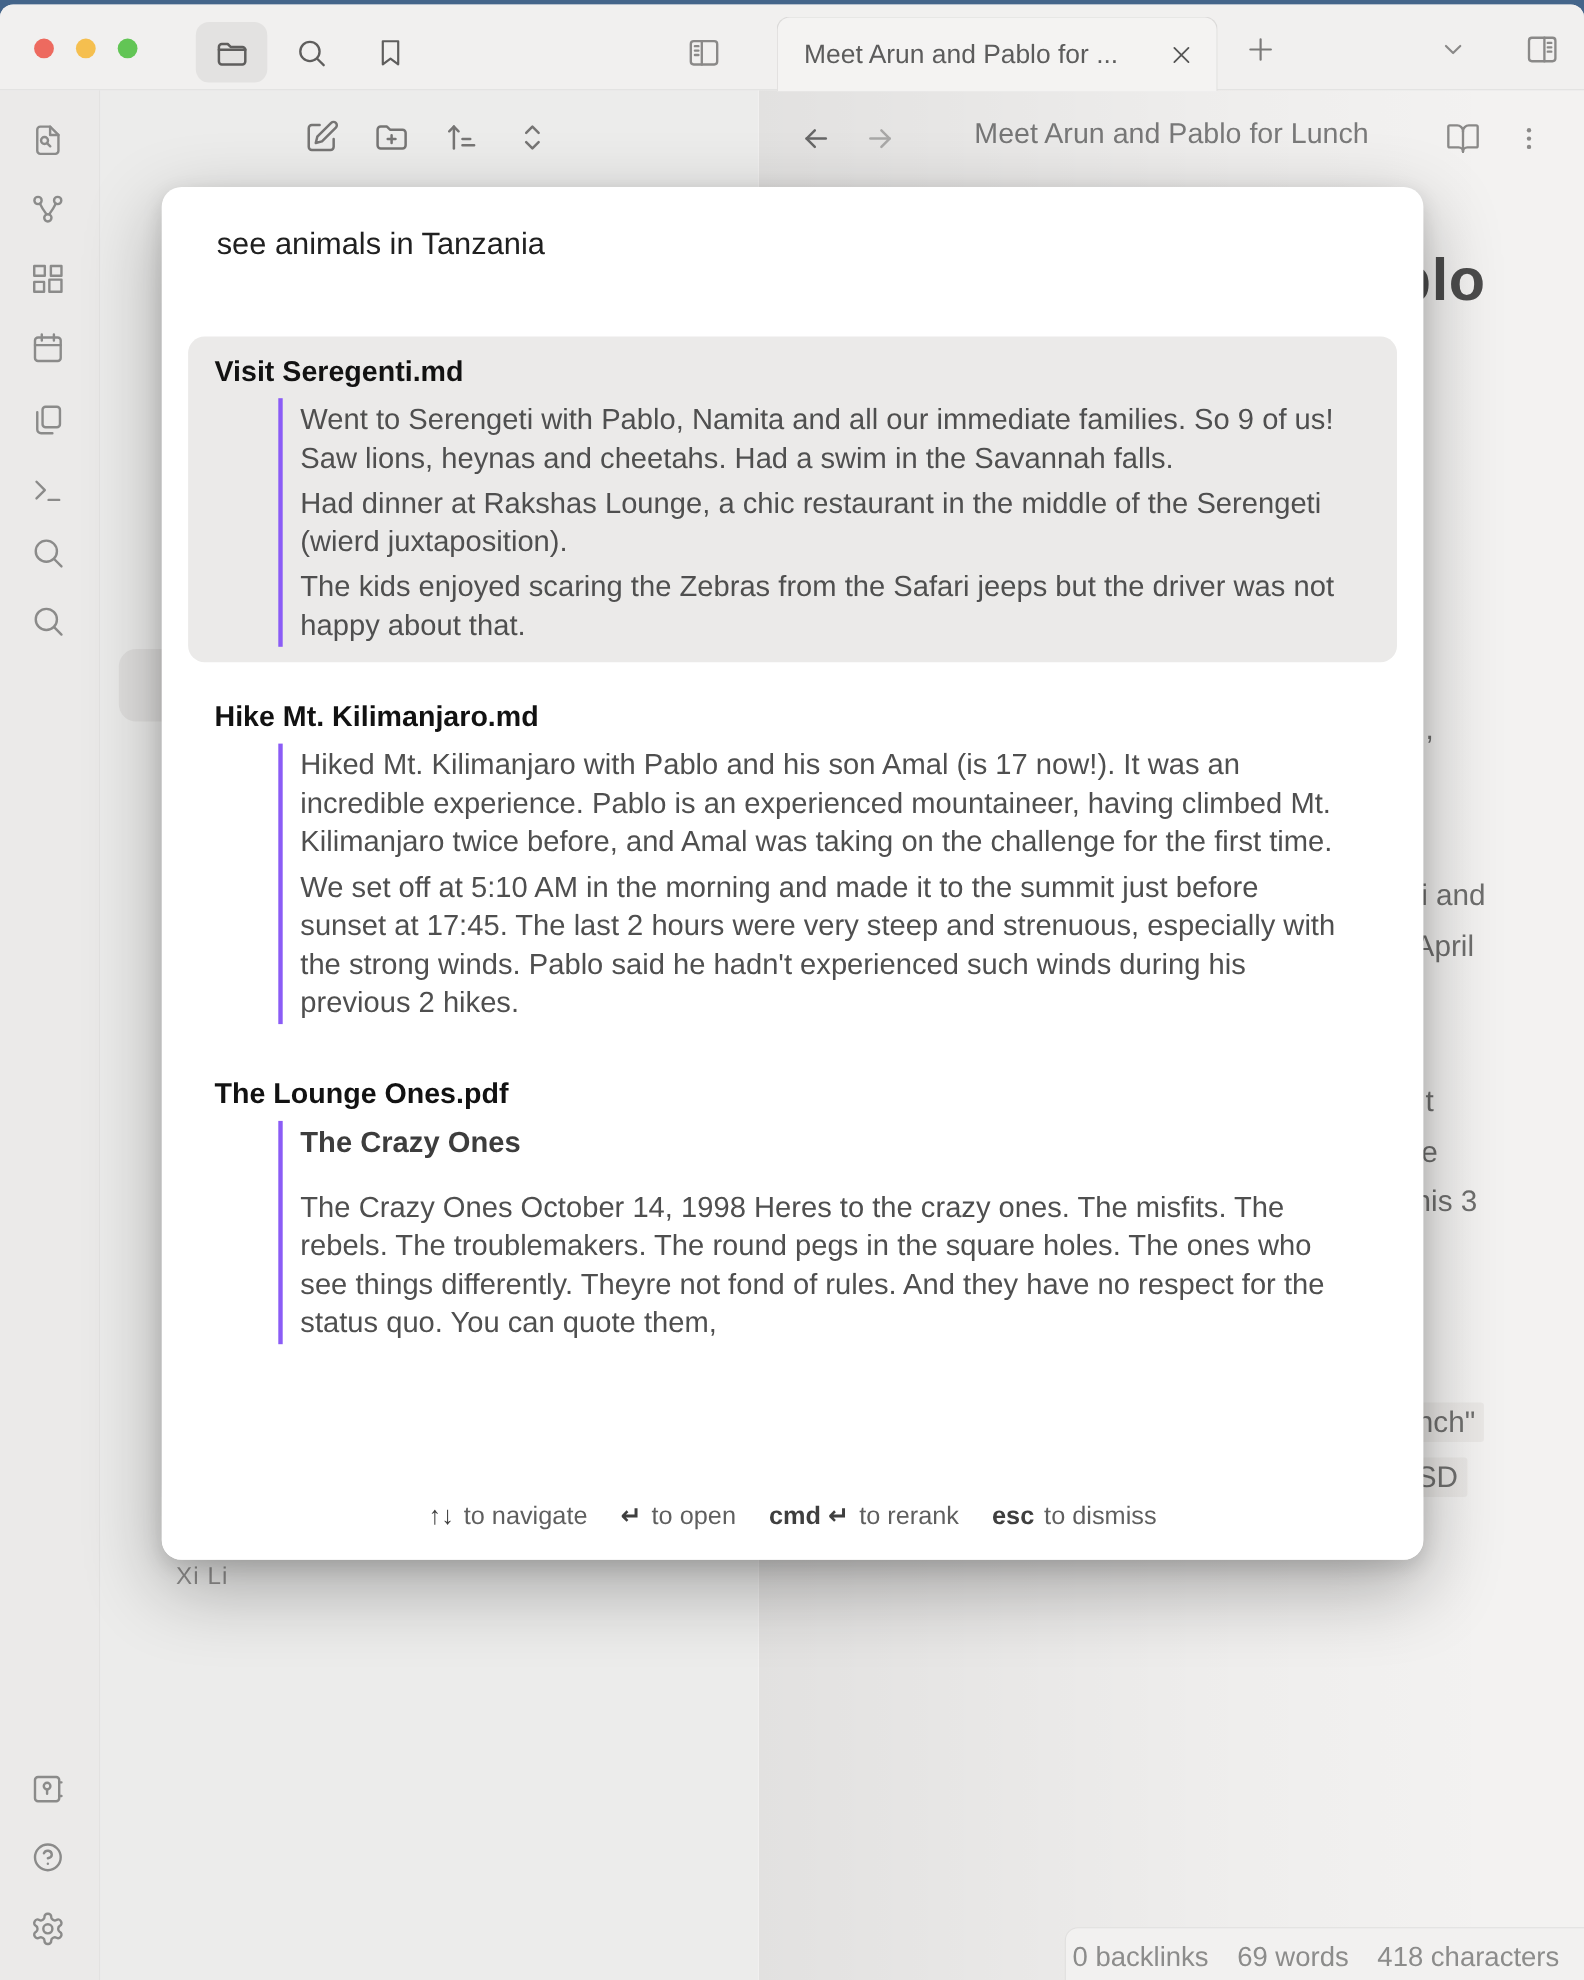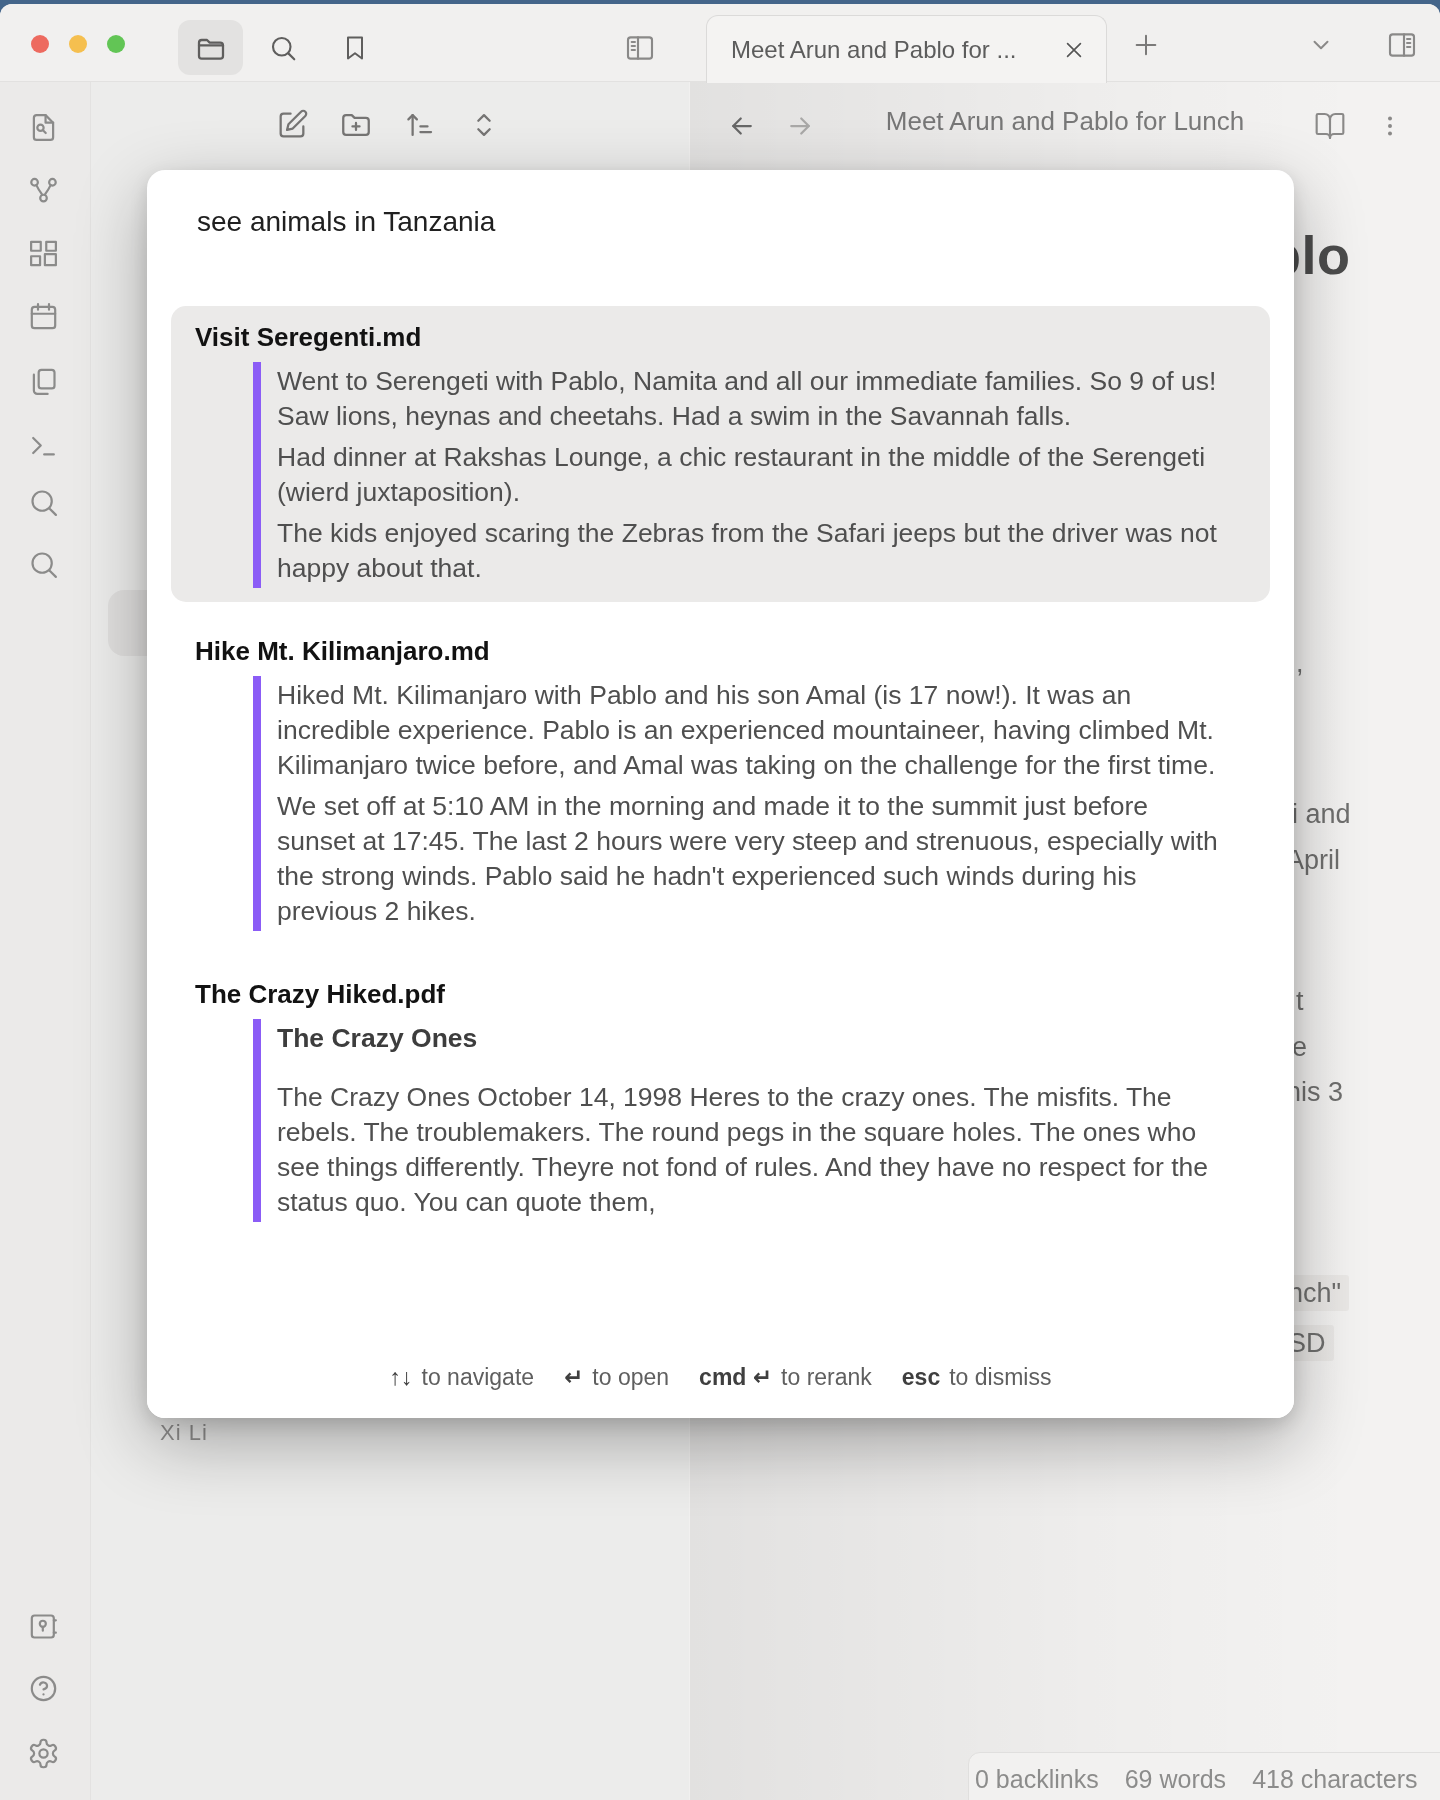--- a/index.html
+++ b/index.html
@@ -80,21 +80,21 @@
     position:absolute;left:147px;top:166px;width:1147px;height:1248px;
     background:#ffffff;border-radius:18px;z-index:20;
     box-shadow:0 24px 70px rgba(0,0,0,0.30),0 6px 18px rgba(0,0,0,0.12);
     overflow:hidden;
   }
   .modal-input{padding:36px 50px 30px 50px;font-size:28px;color:#202020;outline:none;white-space:nowrap;}
   .results{position:absolute;left:0;top:108px;right:0;bottom:54px;padding:28px 24px 0 24px;overflow:hidden;}
   .result{padding:14px 24px 14px 24px;margin-bottom:18px;border-radius:14px;}
   .result.selected{background:#ebeae9;border-radius:15px;}
   .result-title{font-size:26px;line-height:34px;font-weight:700;color:#121212;margin-bottom:8px;}
-  .quote{margin-left:58px;border-left:8px solid #8b5cf6;padding:2px 20px 2px 16px;}
+  .quote{margin-left:58px;border-left:4px solid #8b5cf6;padding:2px 20px 2px 16px;}
   .quote p{margin:0 0 6px 0;font-size:26.5px;line-height:35px;color:#4f4f4f;}
   .quote p:last-child{margin-bottom:0;}
   .quote p.q-heading{font-weight:700;color:#3d3d3d;margin-bottom:24px;}
   .modal-footer{
     position:absolute;left:0;bottom:0;width:100%;height:54px;background:#ffffff;
     display:flex;align-items:flex-start;justify-content:center;z-index:2;
   }
   .modal-footer::before{content:"";position:absolute;left:0;top:-16px;width:100%;height:16px;
     background:linear-gradient(to bottom,rgba(255,255,255,0),#ffffff);}
   .hint{display:flex;align-items:center;margin:0 15px;font-size:23px;color:#5f5f5f;white-space:nowrap;}
@@ -310,21 +310,21 @@
 
       <div class="result">
         <div class="result-title">Hike Mt. Kilimanjaro.md</div>
         <div class="quote">
           <p>Hiked Mt. Kilimanjaro with Pablo and his son Amal (is 17 now!). It was an incredible experience. Pablo is an experienced mountaineer, having climbed Mt. Kilimanjaro twice before, and Amal was taking on the challenge for the first time.</p>
           <p>We set off at 5:10 AM in the morning and made it to the summit just before sunset at 17:45. The last 2 hours were very steep and strenuous, especially with the strong winds. Pablo said he hadn't experienced such winds during his previous 2 hikes.</p>
         </div>
       </div>
 
       <div class="result">
-        <div class="result-title">The Crazy Hiked.pdf</div>
+        <div class="result-title">The Lounge Ones.pdf</div>
         <div class="quote">
           <p class="q-heading">The Crazy Ones</p>
           <p>The Crazy Ones October 14, 1998 Heres to the crazy ones. The misfits. The rebels. The troublemakers. The round pegs in the square holes. The ones who see things differently. Theyre not fond of rules. And they have no respect for the status quo. You can quote them,</p>
         </div>
       </div>
 
     </div>
 
     <div class="modal-footer">
       <span class="hint">

